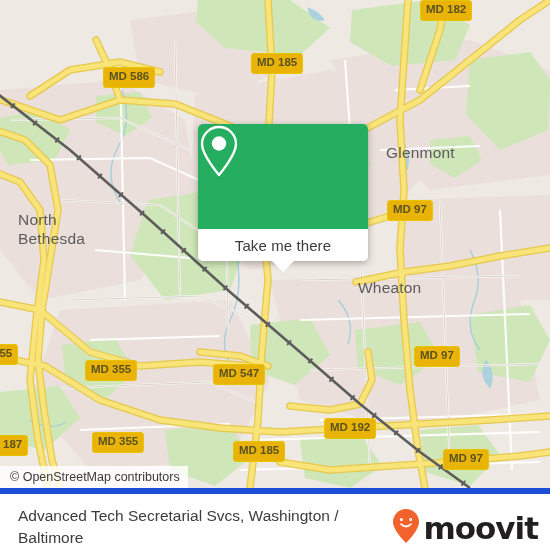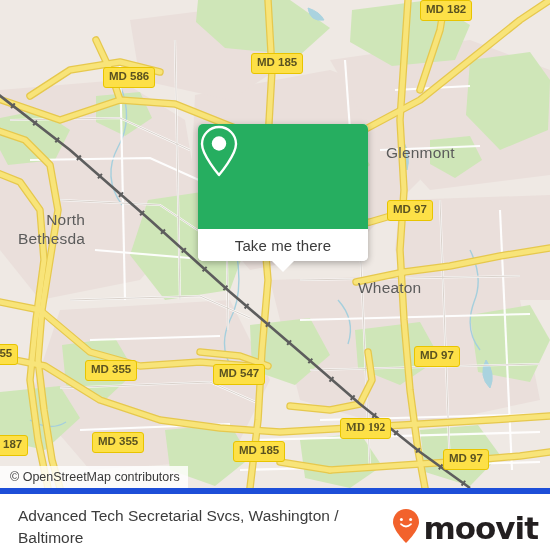--- a/index.html
+++ b/index.html
@@ -21,21 +21,21 @@
     color:#5b5b5b;
     white-space:nowrap;
     letter-spacing:.2px;
     pointer-events:none;
   }
   .place-lg{font-size:15.5px;}
 
   
   .shield{
     position:absolute;
-    background:#fde047;
+    background:#eab308;
     border:1.5px solid #e8c400;
     border-radius:3px;
     color:#5a5221;
     font-size:11.5px;
     font-weight:bold;
     line-height:1;
     padding:3px 5px 4px 5px;
     white-space:nowrap;
     font-family:"Liberation Sans", sans-serif;
     box-sizing:border-box;
@@ -257,35 +257,35 @@
         <path d="M30,96 L70,70 L120,62 L160,72"></path>
         <path d="M96,40 L110,70 L120,100"></path>
       </g>
 
       <g>
         <path d="M-10,88 L70,150 L150,220 L230,292 L300,352 L360,404 L420,452 L470,488" fill="none" stroke="#5d5d5d" stroke-width="2.6"></path>
         <path d="M-10,88 L70,150 L150,220 L230,292 L300,352 L360,404 L420,452 L470,488" fill="none" stroke="#5d5d5d" stroke-width="6" stroke-dasharray="2,26" stroke-linecap="butt"></path>
       </g>
     </svg>
 
-    <div class="place-label place-lg" style="left:18px;top:210px;line-height:19px;text-align:right;">
+    <div class="place-label place-lg" style="left:18px;top:210px;line-height:19px;text-align:left;">
       <div>North</div>
       <div>Bethesda</div>
     </div>
     <div class="place-label place-lg" style="left:386px;top:144px;">Glenmont</div>
     <div class="place-label place-lg" style="left:358px;top:266px;margin-top:13px;">Wheaton</div>
 
     <div class="shield" style="left:420px;top:0px;">MD 182</div>
     <div class="shield" style="left:251px;top:53px;">MD 185</div>
     <div class="shield" style="left:103px;top:67px;">MD 586</div>
     <div class="shield" style="left:387px;top:200px;">MD 97</div>
     <div class="shield" style="left:213px;top:364px;">MD 547</div>
     <div class="shield" style="left:85px;top:360px;">MD 355</div>
     <div class="shield" style="left:414px;top:346px;">MD 97</div>
-    <div class="shield" style="left:340px;top:418px;font-family:Liberation Serif, serif;">MD 192</div>
+    <div class="shield" style="left:324px;top:418px;">MD 192</div>
     <div class="shield" style="left:92px;top:432px;">MD 355</div>
     <div class="shield" style="left:233px;top:441px;">MD 185</div>
     <div class="shield" style="left:443px;top:449px;">MD 97</div>
     <div class="shield" style="left:-24px;top:435px;">MD 187</div>
     <div class="shield" style="left:-34px;top:344px;">MD 355</div>
 
     <div id="popup">
       <div id="popup-head">
         <span>
           <svg width="42" height="55" viewBox="0 0 42 55">

